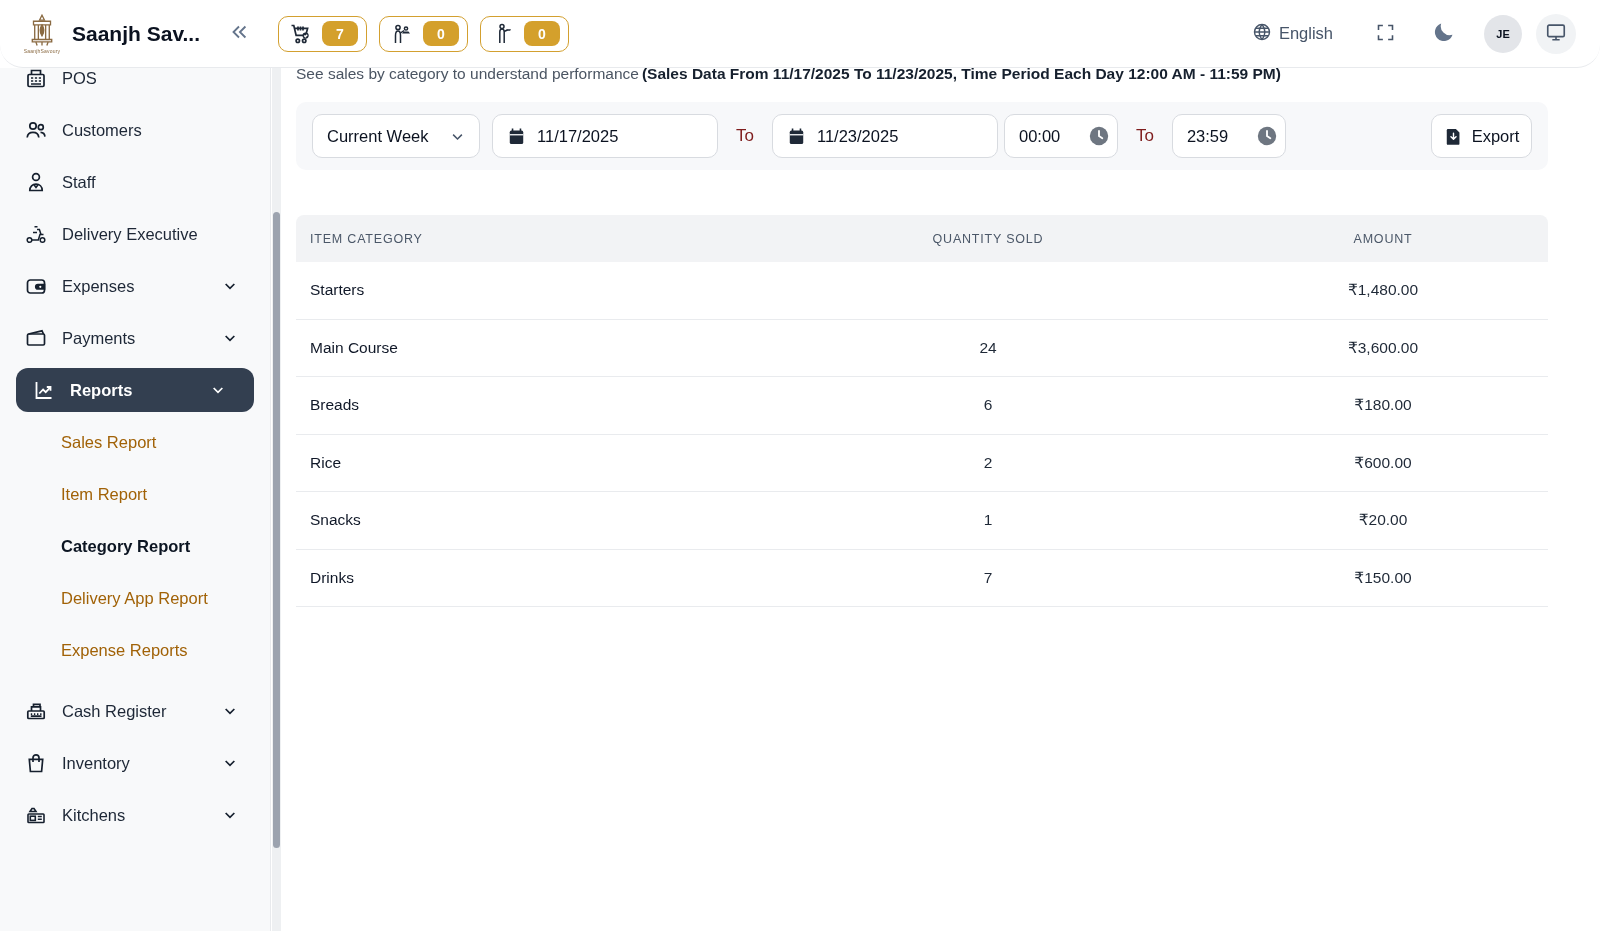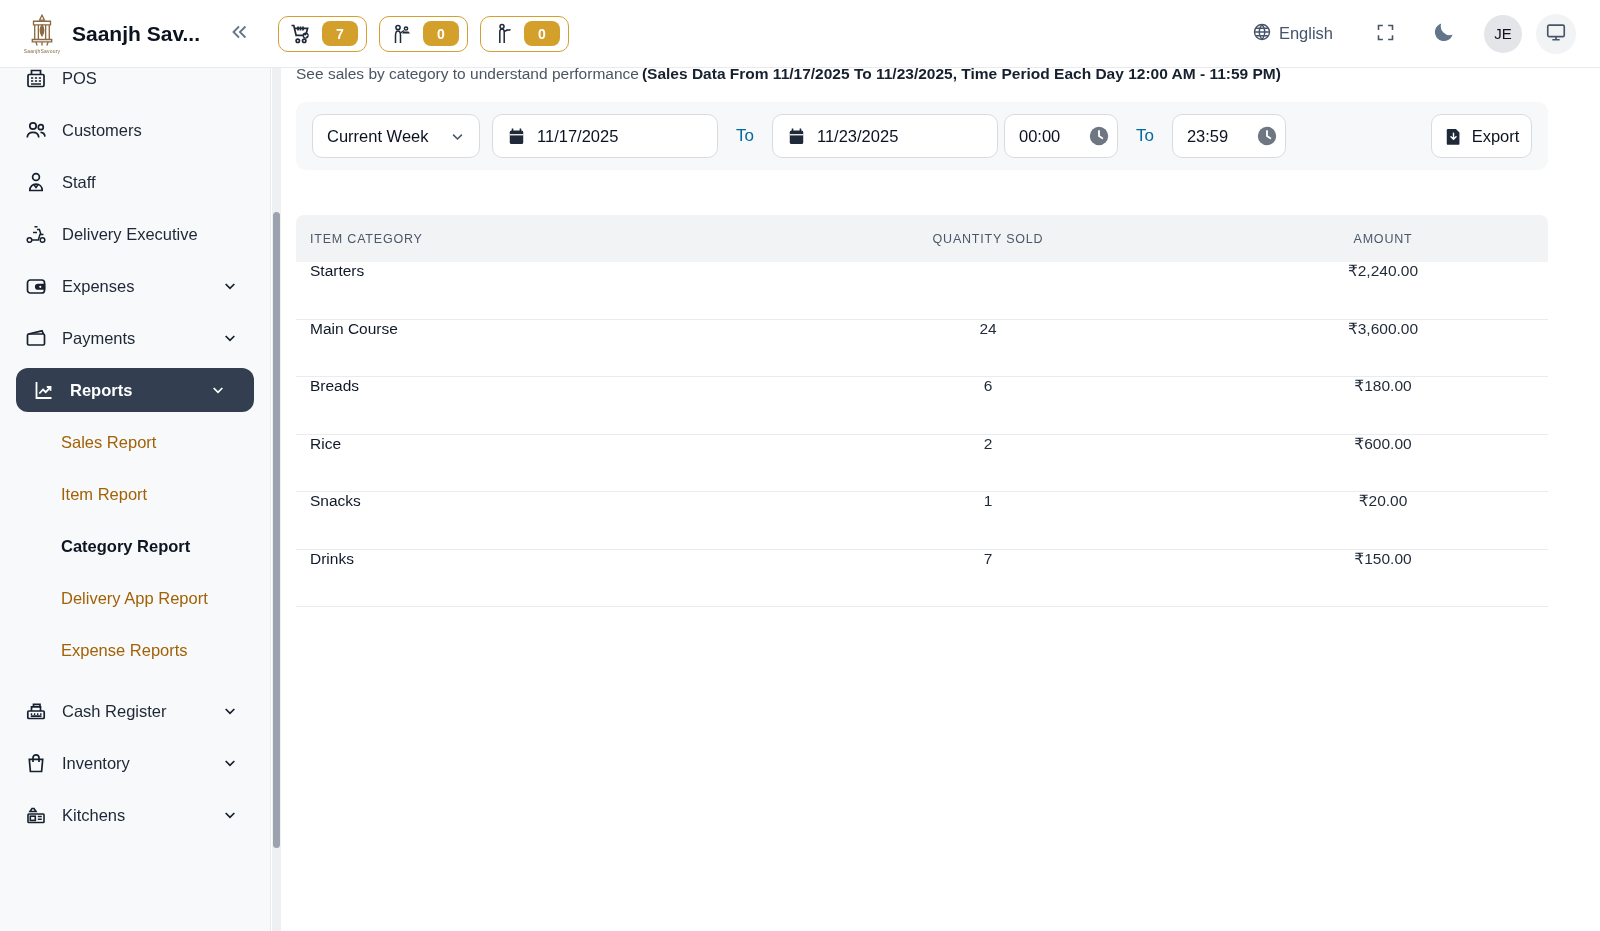--- a/index.html
+++ b/index.html
@@ -1,40 +1,40 @@
 <!DOCTYPE html>
 <html><head>
 <meta charset="utf-8">
 <style>
   * { margin:0; padding:0; box-sizing:border-box; }
   html,body { width:1600px; height:931px; overflow:hidden; background:#fff;
     font-family:"Liberation Sans","DejaVu Sans",sans-serif; color:#111827; }
 
   
   .hdr { position:fixed; top:0; left:0; width:1600px; height:68px; background:#fff;
-    border-bottom:1px solid #e8eaed; display:flex; align-items:center; padding:0 24px 0 22px; z-index:10; }
+    border-bottom:1px solid #e8eaed; display:flex; align-items:center; padding:0 24px 0 22px; z-index:10;border-radius:23px; }
   .logo { width:40px; height:52px; display:flex; flex-direction:column; align-items:center; justify-content:center; }
   .logo svg { width:30px; height:34px; }
   .logo-caption { font-size:5px; color:#8a6a42; letter-spacing:.2px; white-space:nowrap; }
   .app-title { font-size:21px; font-weight:700; color:#0b1220; margin-left:10px; }
   .collapse-btn { background:none; border:none; margin-left:26px; cursor:pointer; color:#64748b; display:flex; align-items:center; }
   .badge-group { display:flex; gap:12px; margin-left:26px; }
   .hdr-badge { display:flex; align-items:center; gap:9px; background:#fff; border:1.5px solid #d3a02f;
     border-radius:10px; height:36px; padding:0 8px 0 10px; cursor:pointer; }
   .hdr-badge .icon svg { width:24px; height:24px; color:#1f2937; display:block; }
   .badge-count { background:#d4a02c; color:#fff; font-weight:700; font-size:14px; min-width:36px; height:25px;
     border-radius:8px; display:flex; align-items:center; justify-content:center; }
   .hdr-spacer { flex:1; }
   .lang { display:flex; align-items:center; gap:7px; color:#475569; font-size:16.5px; cursor:pointer; }
   .lang svg { width:20px; height:20px; }
   .icon-btn { background:none; border:none; cursor:pointer; color:#475569; display:flex; align-items:center; justify-content:center; }
   .fullscreen { margin-left:42px; }
   .moon { margin-left:36px; color:#64748b; }
-  .avatar { width:38px; height:38px; border-radius:50%; background:#e3e5e9; color:#0b1220; font-weight:400;
-    font-size:15px; display:flex; align-items:center; justify-content:center; margin-left:28px; cursor:pointer; }
+  .avatar { width:38px; height:38px; border-radius:50%; background:#e3e5e9; color:#0b1220; font-weight:700;
+    font-size:11px; display:flex; align-items:center; justify-content:center; margin-left:28px; cursor:pointer; }
   .monitor-btn { width:40px; height:40px; border-radius:50%; background:#f1f3f5; margin-left:14px; }
 
   
   .sidebar { position:fixed; left:0; top:68px; bottom:0; width:271px; background:#f8f9fa;
     border-right:1px solid #e8eaed; overflow:hidden; }
   .side-list { margin-top:-16px; padding-top:0; }
   .side-item { display:flex; align-items:center; height:52px; padding:0 18px 0 24px; cursor:pointer; }
   .side-item .icon { width:24px; height:24px; margin-right:14px; color:#16202e; flex:none; }
   .side-item .icon svg { width:24px; height:24px; display:block; }
   .side-label { font-size:16.5px; color:#1d2736; font-weight:500; white-space:nowrap;text-align:center; }
@@ -57,32 +57,32 @@
   .subtitle strong { color:#16202e; margin-left:3px; font-weight:700; }
 
   .filterbar { margin-top:19px; background:#f7f8fa; border-radius:10px; height:68px;
     display:flex; align-items:center; padding:0 16px; }
   .ctl { background:#fff; border:1px solid #d8dbe0; border-radius:10px; height:44px;
     display:flex; align-items:center; font-size:16.5px; color:#0b1220; cursor:pointer; }
   .select { width:168px; justify-content:space-between; padding:0 14px; margin-right:12px; }
   .select .icon svg { width:15px; height:15px; color:#475569; display:block; }
   .date-input { width:226px; gap:11px; padding:0 14px; }
   .date-input .icon svg { width:19px; height:19px; color:#1f2937; display:block; }
-  .to-label { color:#0369a1; font-size:17px; margin:0 18px; }
+  .to-label { color:#7f1d1d; font-size:17px; margin:0 18px; }
   .time-wrap { margin-left:6px; }
   .time-input { width:114px; justify-content:space-between; padding:0 7px 0 14px; }
   .clock-circle { width:22px; height:22px; flex:none; }
   .clock-circle svg { width:22px; height:22px; display:block; color:#6e7681; }
   .export-btn { margin-left:auto; width:101px; gap:9px; justify-content:center; font-weight:500; }
   .export-btn .icon svg { width:19px; height:19px; display:block; color:#1f2937; }
 
   .table { margin-top:45px; }
   .thead { display:flex; align-items:center; background:#f2f3f5; height:47px; border-radius:8px 8px 0 0; }
   .th { font-size:12.5px; color:#4b5768; text-transform:uppercase; letter-spacing:.8px; font-weight:500; }
-  .trow { display:flex; height:57.5px; border-bottom:1px solid #e9ebee; background:#fff; }
+  .trow { display:flex; align-items:center; height:57.5px; border-bottom:1px solid #e9ebee; background:#fff; }
   .col-cat { flex:1; padding-left:14px; text-align:left; }
   .col-qty { width:460px; text-align:center; }
   .col-amt { width:330px; text-align:center; }
   .cell-category { font-size:15.5px; font-weight:500; color:#101828; }
   .cell-quantity, .cell-amount { font-size:15.5px; color:#1f2937; }
 </style>
 </head>
 <body>
 
 <header class="hdr">
@@ -399,21 +399,21 @@
 
   <section class="table">
     <div class="thead">
       <div class="col-cat th">ITEM CATEGORY</div>
       <div class="col-qty th">QUANTITY SOLD</div>
       <div class="col-amt th">AMOUNT</div>
     </div>
     <div id="table-body">
         <div class="trow">
           <div class="col-cat cell-category">Starters</div>
-          <div class="col-amt cell-amount">₹2,240.00</div>
+          <div class="col-amt cell-amount">₹1,480.00</div>
         </div>
         <div class="trow">
           <div class="col-cat cell-category">Main Course</div>
           <div class="col-qty cell-quantity">24</div>
           <div class="col-amt cell-amount">₹3,600.00</div>
         </div>
         <div class="trow">
           <div class="col-cat cell-category">Breads</div>
           <div class="col-qty cell-quantity">6</div>
           <div class="col-amt cell-amount">₹180.00</div>

